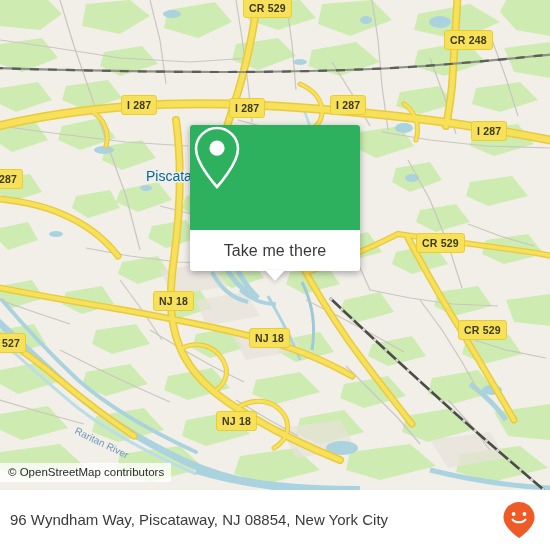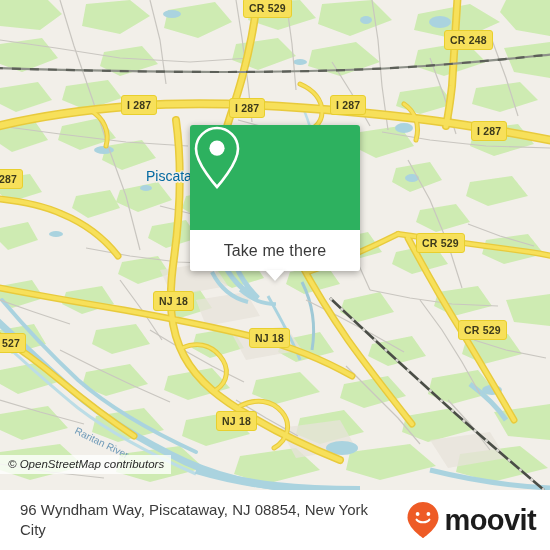--- a/index.html
+++ b/index.html
@@ -49,27 +49,26 @@
     color: #6f9ab8;
     font-size: 10px;
     white-space: nowrap;
     transform-origin: 0 0;
     font-style: normal;
   }
 
   
   .attrib {
     position: absolute;
-    left: 0; bottom: 16px;
+    left: 0; bottom: 8px;
     background: rgba(255,255,255,0.78);
     color: #2a2a2a;
     font-size: 11.5px;
     padding: 3px 7px 4px 8px;
     white-space: nowrap;
-    font-style: italic;
   }
 
   
   .card {
     position: absolute;
     left: 190px; top: 125px;
     width: 170px;
     border-radius: 3px;
     box-shadow: 0 2px 7px rgba(0,0,0,0.33);
     overflow: visible;
@@ -105,21 +104,21 @@
     filter: drop-shadow(0 2px 2px rgba(0,0,0,0.18));
   }
 
   
   .footer {
     position: absolute;
     left: 0; top: 490px;
     width: 550px; height: 60px;
     background: #ffffff;
     display: flex; align-items: center;
-    padding: 0 14px 0 20px;
+    padding: 0 14px 0 10px;
     z-index: 50;
   }
   .footer-addr {
     flex: 1 1 auto;
     color: #3b3b3b;
     font-size: 15px;
     line-height: 1.35;
     padding-right: 10px;
   }
   .brand {
@@ -388,17 +387,16 @@
 
   <div class="footer">
     <div class="footer-addr">96 Wyndham Way, Piscataway, NJ 08854, New York City</div>
     <div class="brand">
       <svg width="34" height="38" viewBox="0 0 34 38">
         <path d="M17 1 C8.4 1 1.5 7.9 1.5 16.4 C1.5 26.8 17 37 17 37 C17 37 32.5 26.8 32.5 16.4 C32.5 7.9 25.6 1 17 1 Z" fill="#EE5B26"></path>
         <circle cx="11.6" cy="13" r="1.9" fill="#ffffff"></circle>
         <circle cx="22.4" cy="13" r="1.9" fill="#ffffff"></circle>
         <path d="M10.6 18.6 C12.8 22.1 21.2 22.1 23.4 18.6" fill="none" stroke="#ffffff" stroke-width="2" stroke-linecap="round"></path>
       </svg>
-      <span class="brand-word">moovit</span>
     </div>
   </div>
 
 </div>
 
 </body></html>

